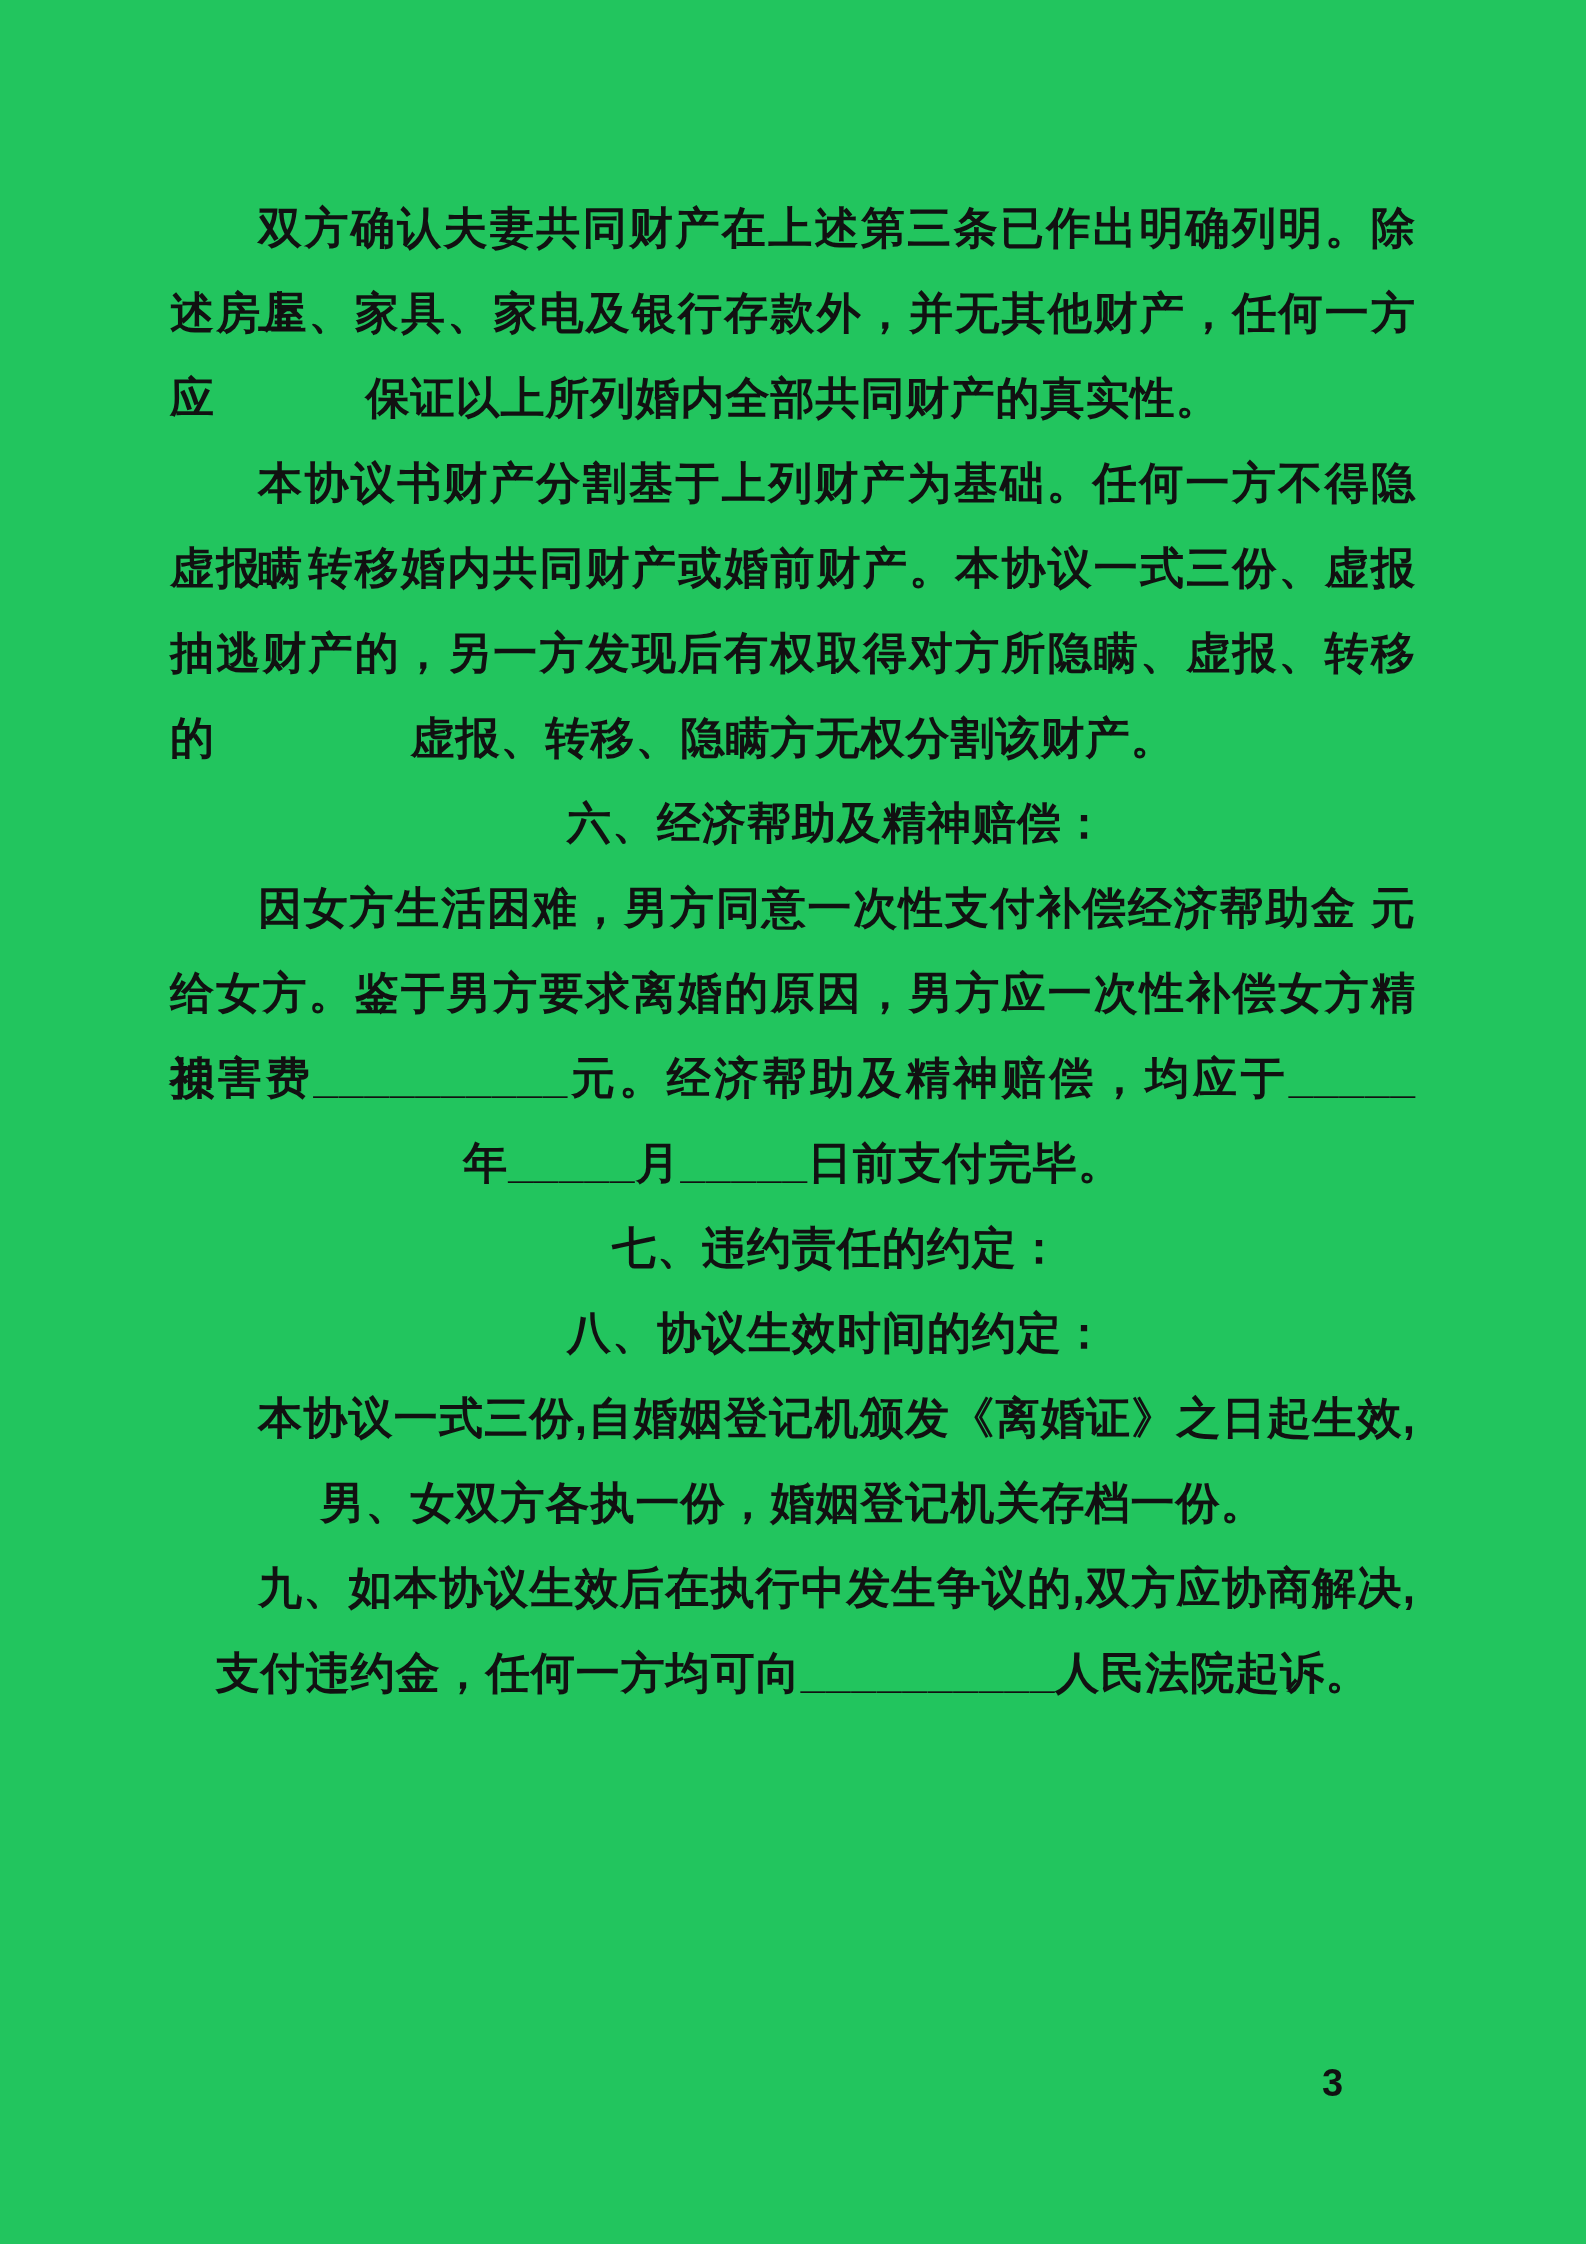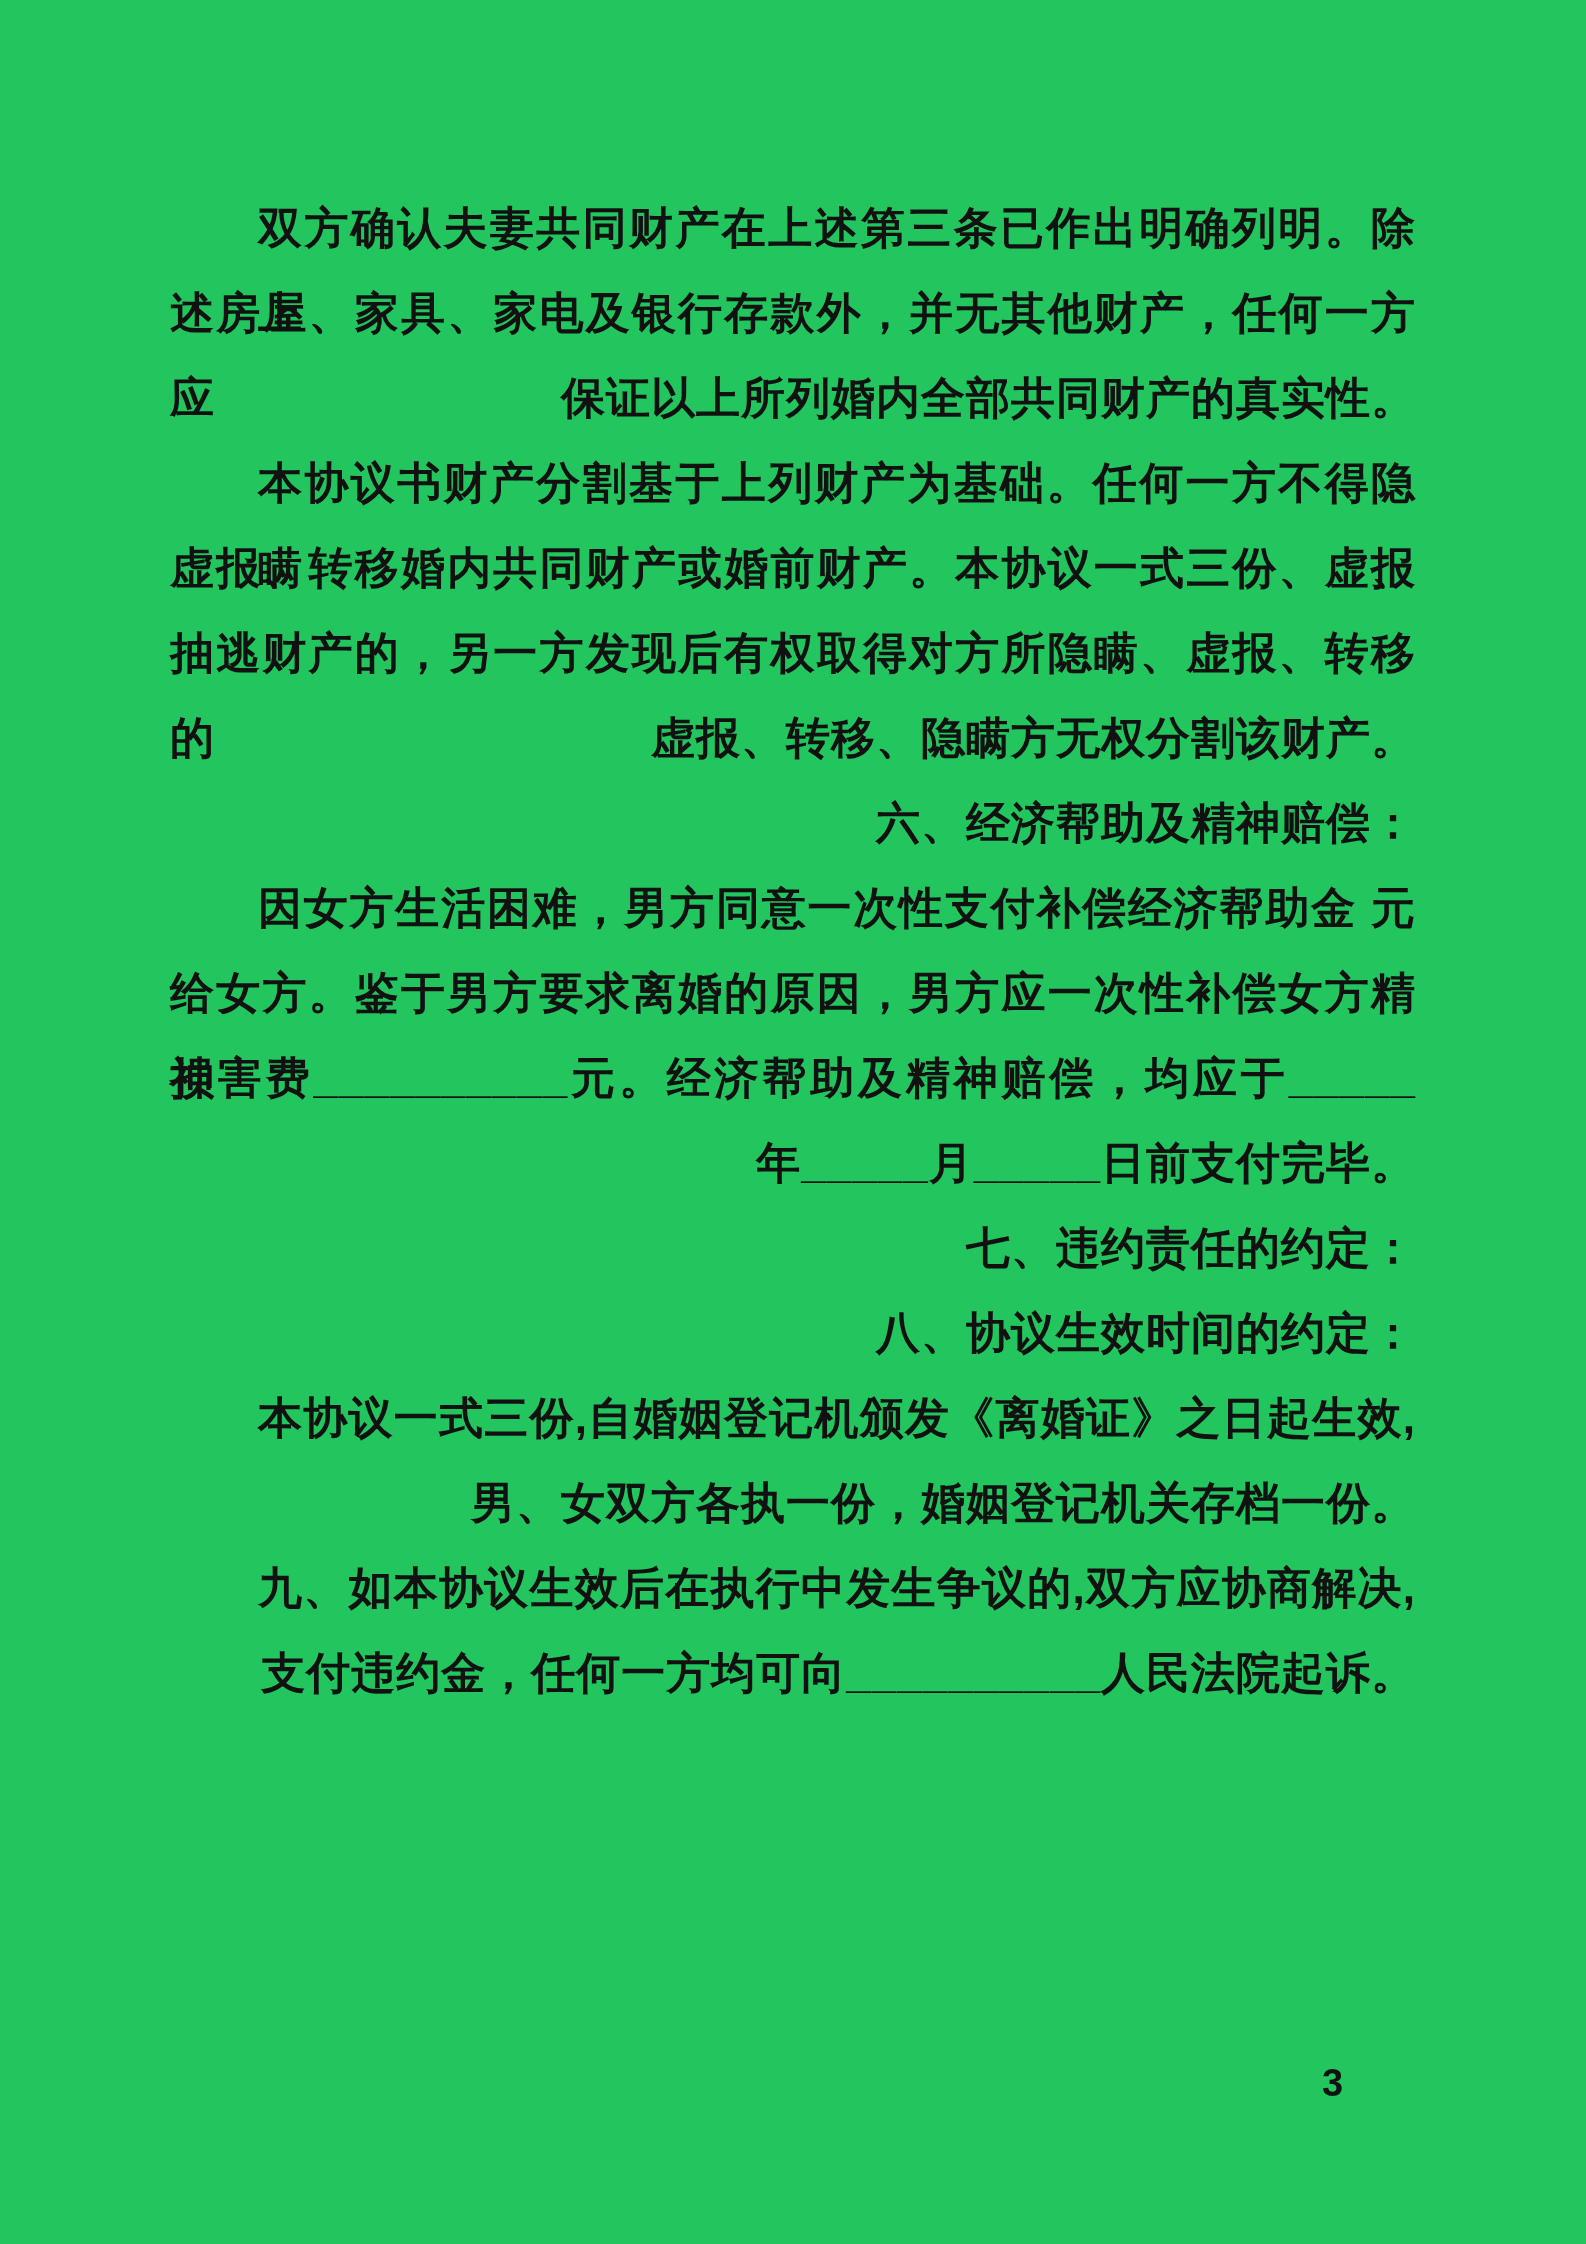--- a/index.html
+++ b/index.html
@@ -22,21 +22,21 @@
     top: 185px;
     width: 1246px;
   }
   .doc-line {
     height: 85px;
     line-height: 85px;
     font-size: 44px;
     font-weight: bold;
     letter-spacing: 1px;
     white-space: nowrap;
-    text-align: right;
+    text-align: center;
     color: #111111;
   }
   .doc-line.indent {
     padding-left: 88px;
   }
   .doc-line.justify {
     white-space: normal;
     text-align: justify;
     text-align-last: justify;
     text-justify: inter-character;

